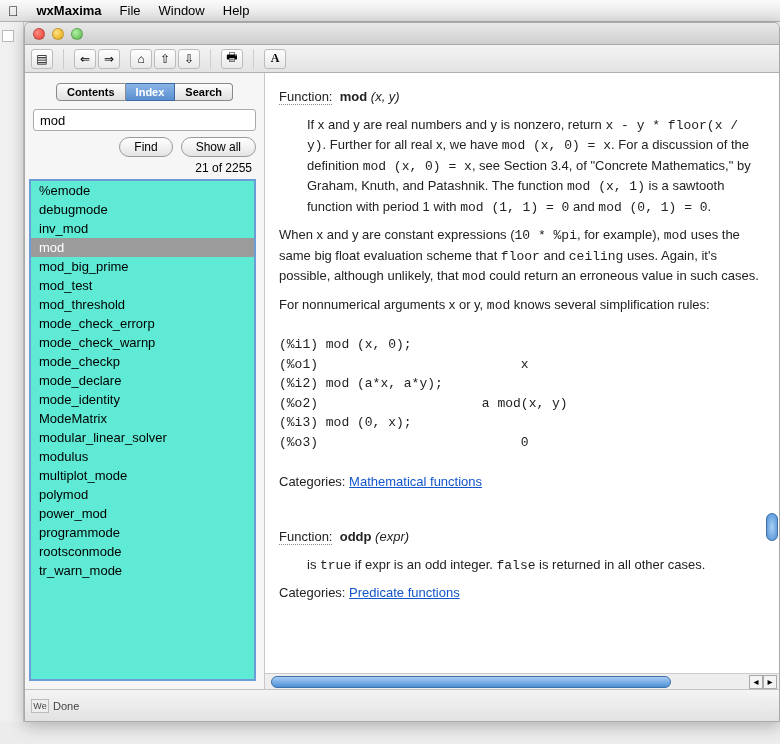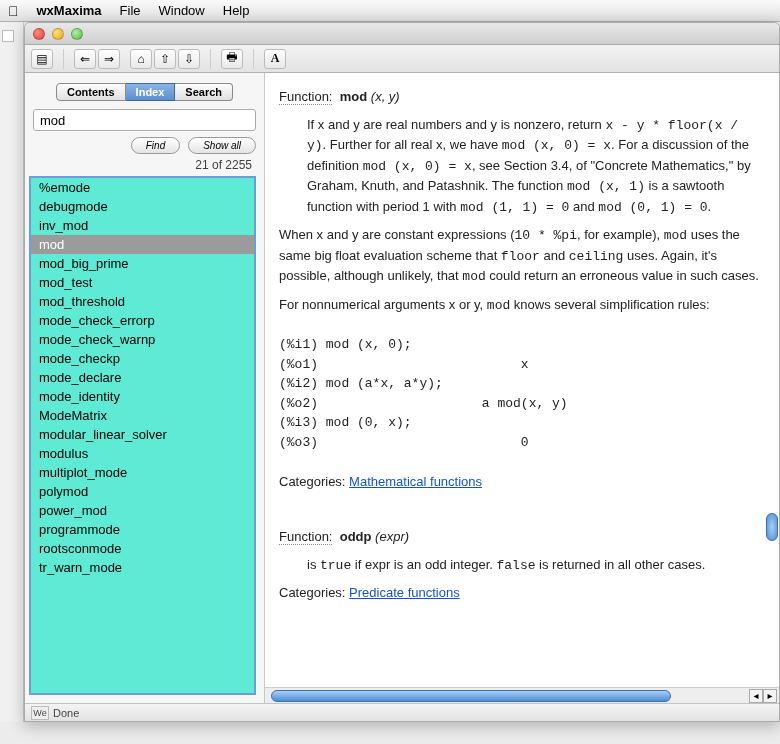--- a/index.html
+++ b/index.html
@@ -127,28 +127,27 @@
   height: 22px;
   border: 1px solid #aaa;
   border-radius: 3px;
   padding: 0 6px;
   font-size: 13px;
   background: #fff;
 }
 .btn-row { display: flex; gap: 8px; justify-content: flex-end; padding: 0 4px 4px; }
 .pill-btn {
   padding: 2px 14px;
-  font-size: 10px;
+  font-size: 12px;
   border: 1px solid #9a9a9a;
   border-radius: 12px;
   background: linear-gradient(#fff,#e4e4e4);
   cursor: pointer;
-  font-style: italic;
-}
-.result-count { text-align: right; font-size: 12px; padding: 0 8px 4px; color: #404040; }
+}
+.result-count { text-align: right; font-size: 12px; padding: 0 8px 4px; color: #000000; }
 
 .index-list {
   flex: 1;
   margin: 0 4px 4px 0;
   border: 2px solid #6b9ed6;
   background: #5eead4;
   overflow-y: auto;
 }
 .index-list .item {
   padding: 2px 8px;
@@ -202,21 +201,21 @@
   width: 400px; height: 12px;
   background: linear-gradient(#a9cff5,#4c8fd6);
   border-radius: 6px;
   border: 1px solid #3d6fa8;
 }
 .hscroll-arrows { position:absolute; right:2px; display:flex; gap:0; }
 .hscroll-arrows span { width:14px; height:14px; border:1px solid #aaa; background:#f3f3f3; font-size:10px; display:flex;align-items:center;justify-content:center; }
 
 
 .statusbar {
-  height: 18px;
+  height: 32px;
   background: linear-gradient(#f4f4f4,#e2e2e2);
   border-top: 1px solid #c3c3c3;
   font-size: 11px;
   padding: 2px 6px;
   color: #444;
   display: flex;
   align-items: center;
 }
 .status-left-badge {
   width: 18px; height:14px;

